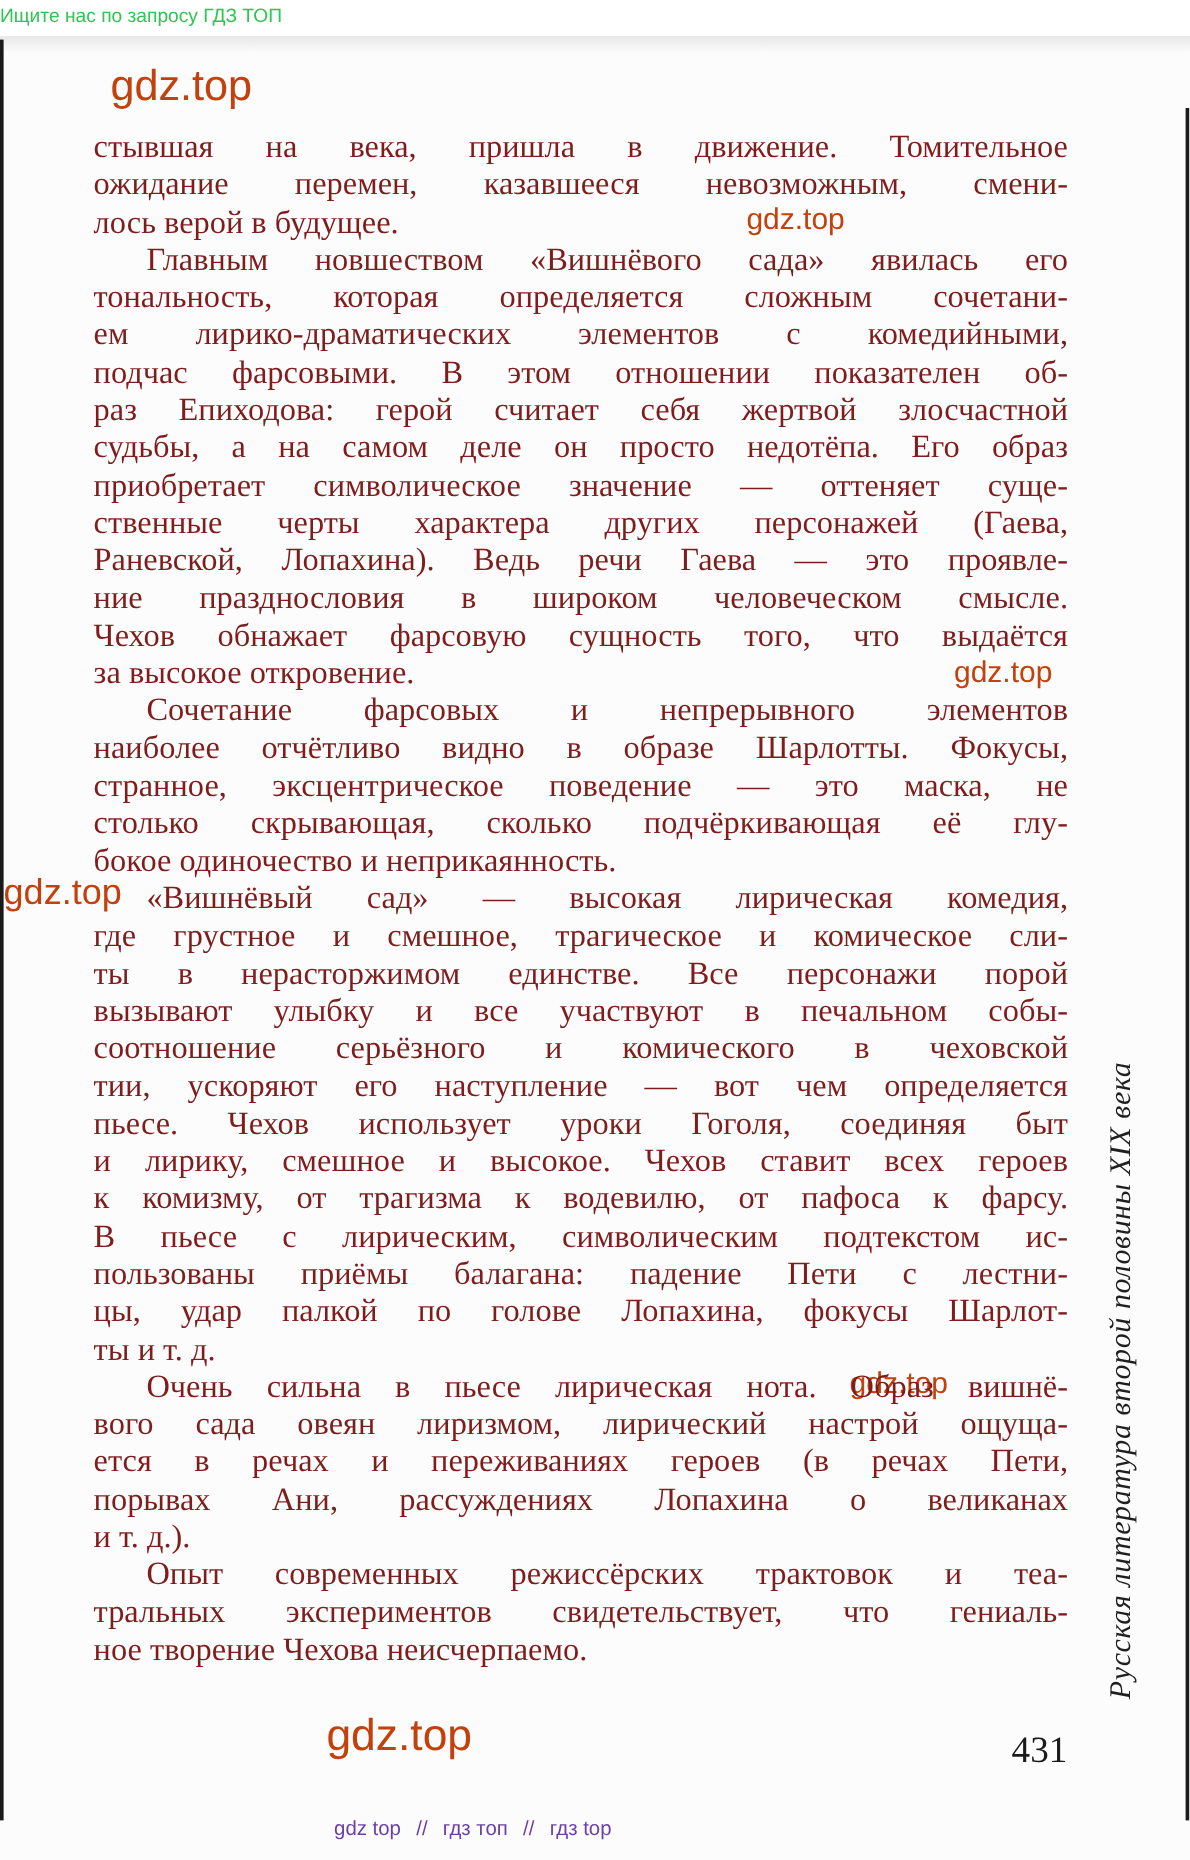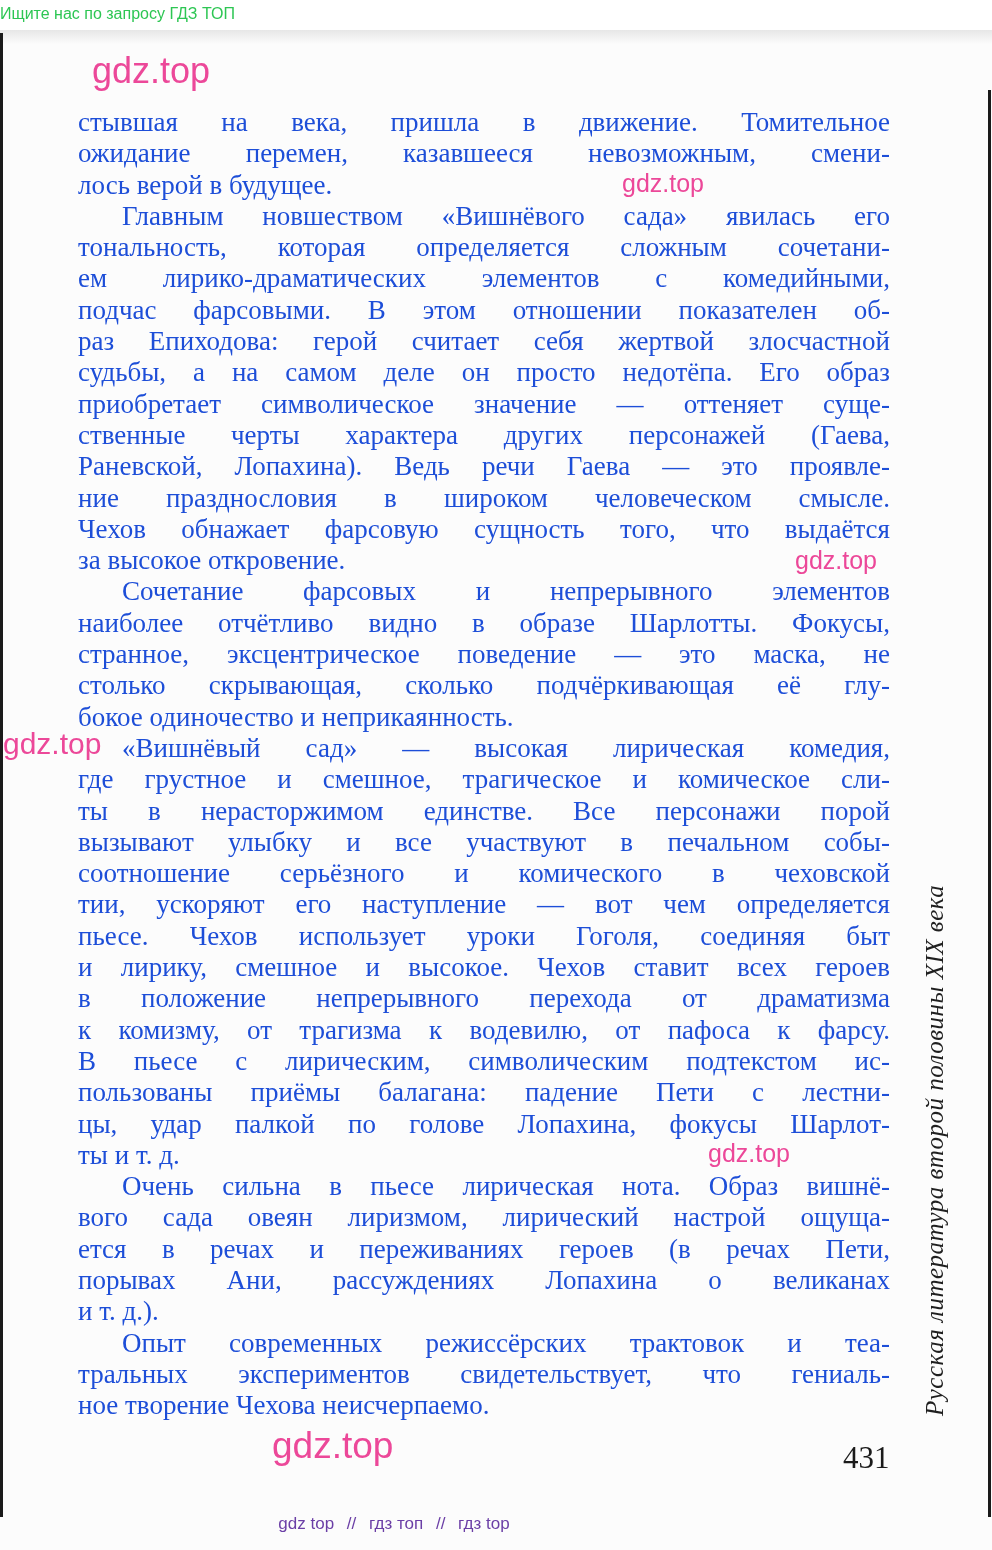--- a/index.html
+++ b/index.html
@@ -25,29 +25,29 @@
   }
   .edge-left{
     position:absolute;left:0;top:33px;width:3px;height:1484px;background:#1a1a1a;
   }
   .edge-right{
     position:absolute;left:988px;top:90px;width:3px;height:1427px;background:#1a1a1a;
   }
   
   .text-col{
     position:absolute;left:78px;top:107px;width:812px;
-    font-family:"Liberation Serif",serif;font-size:27px;color:#1d4ed8;
+    font-family:"Liberation Serif",serif;font-size:27px;color:#7f1d1d;
   }
   .line{height:31.3px;line-height:31.3px;white-space:normal;}
   .line.j{text-align:justify;text-align-last:justify;}
   .line.last{text-align:left;text-align-last:left;}
   .line.indent{text-indent:44px;}
   
   .wm{
-    position:absolute;font-family:"Liberation Sans",sans-serif;color:#ec4899;
+    position:absolute;font-family:"Liberation Sans",sans-serif;color:#c2410c;
     line-height:1;white-space:nowrap;
   }
   .wm1{left:92px;top:53px;font-size:36px;}
   .wm2{left:622px;top:171px;font-size:25px;}
   .wm3{left:795px;top:548px;font-size:25px;}
   .wm4{left:3px;top:729px;font-size:30px;}
   .wm5{left:708px;top:1141px;font-size:25px;}
   .wm6{left:272px;top:1427px;font-size:37px;}
   
   .sidebar-caption{
@@ -109,21 +109,20 @@
     <div class="line j">столько скрывающая, сколько подчёркивающая её глу-</div>
     <div class="line last">бокое одиночество и неприкаянность.</div>
     <div class="line j indent">«Вишнёвый сад» — высокая лирическая комедия,</div>
     <div class="line j">где грустное и смешное, трагическое и комическое сли-</div>
     <div class="line j">ты в нерасторжимом единстве. Все персонажи порой</div>
     <div class="line j">вызывают улыбку и все участвуют в печальном собы-</div>
     <div class="line j">соотношение серьёзного и комического в чеховской</div>
     <div class="line j">тии, ускоряют его наступление — вот чем определяется</div>
     <div class="line j">пьесе. Чехов использует уроки Гоголя, соединяя быт</div>
     <div class="line j">и лирику, смешное и высокое. Чехов ставит всех героев</div>
-    <div class="line j">в положение непрерывного перехода от драматизма</div>
     <div class="line j">к комизму, от трагизма к водевилю, от пафоса к фарсу.</div>
     <div class="line j">В пьесе с лирическим, символическим подтекстом ис-</div>
     <div class="line j">пользованы приёмы балагана: падение Пети с лестни-</div>
     <div class="line j">цы, удар палкой по голове Лопахина, фокусы Шарлот-</div>
     <div class="line last">ты и т. д.</div>
     <div class="line j indent">Очень сильна в пьесе лирическая нота. Образ вишнё-</div>
     <div class="line j">вого сада овеян лиризмом, лирический настрой ощуща-</div>
     <div class="line j">ется в речах и переживаниях героев (в речах Пети,</div>
     <div class="line j">порывах Ани, рассуждениях Лопахина о великанах</div>
     <div class="line last">и т. д.).</div>

